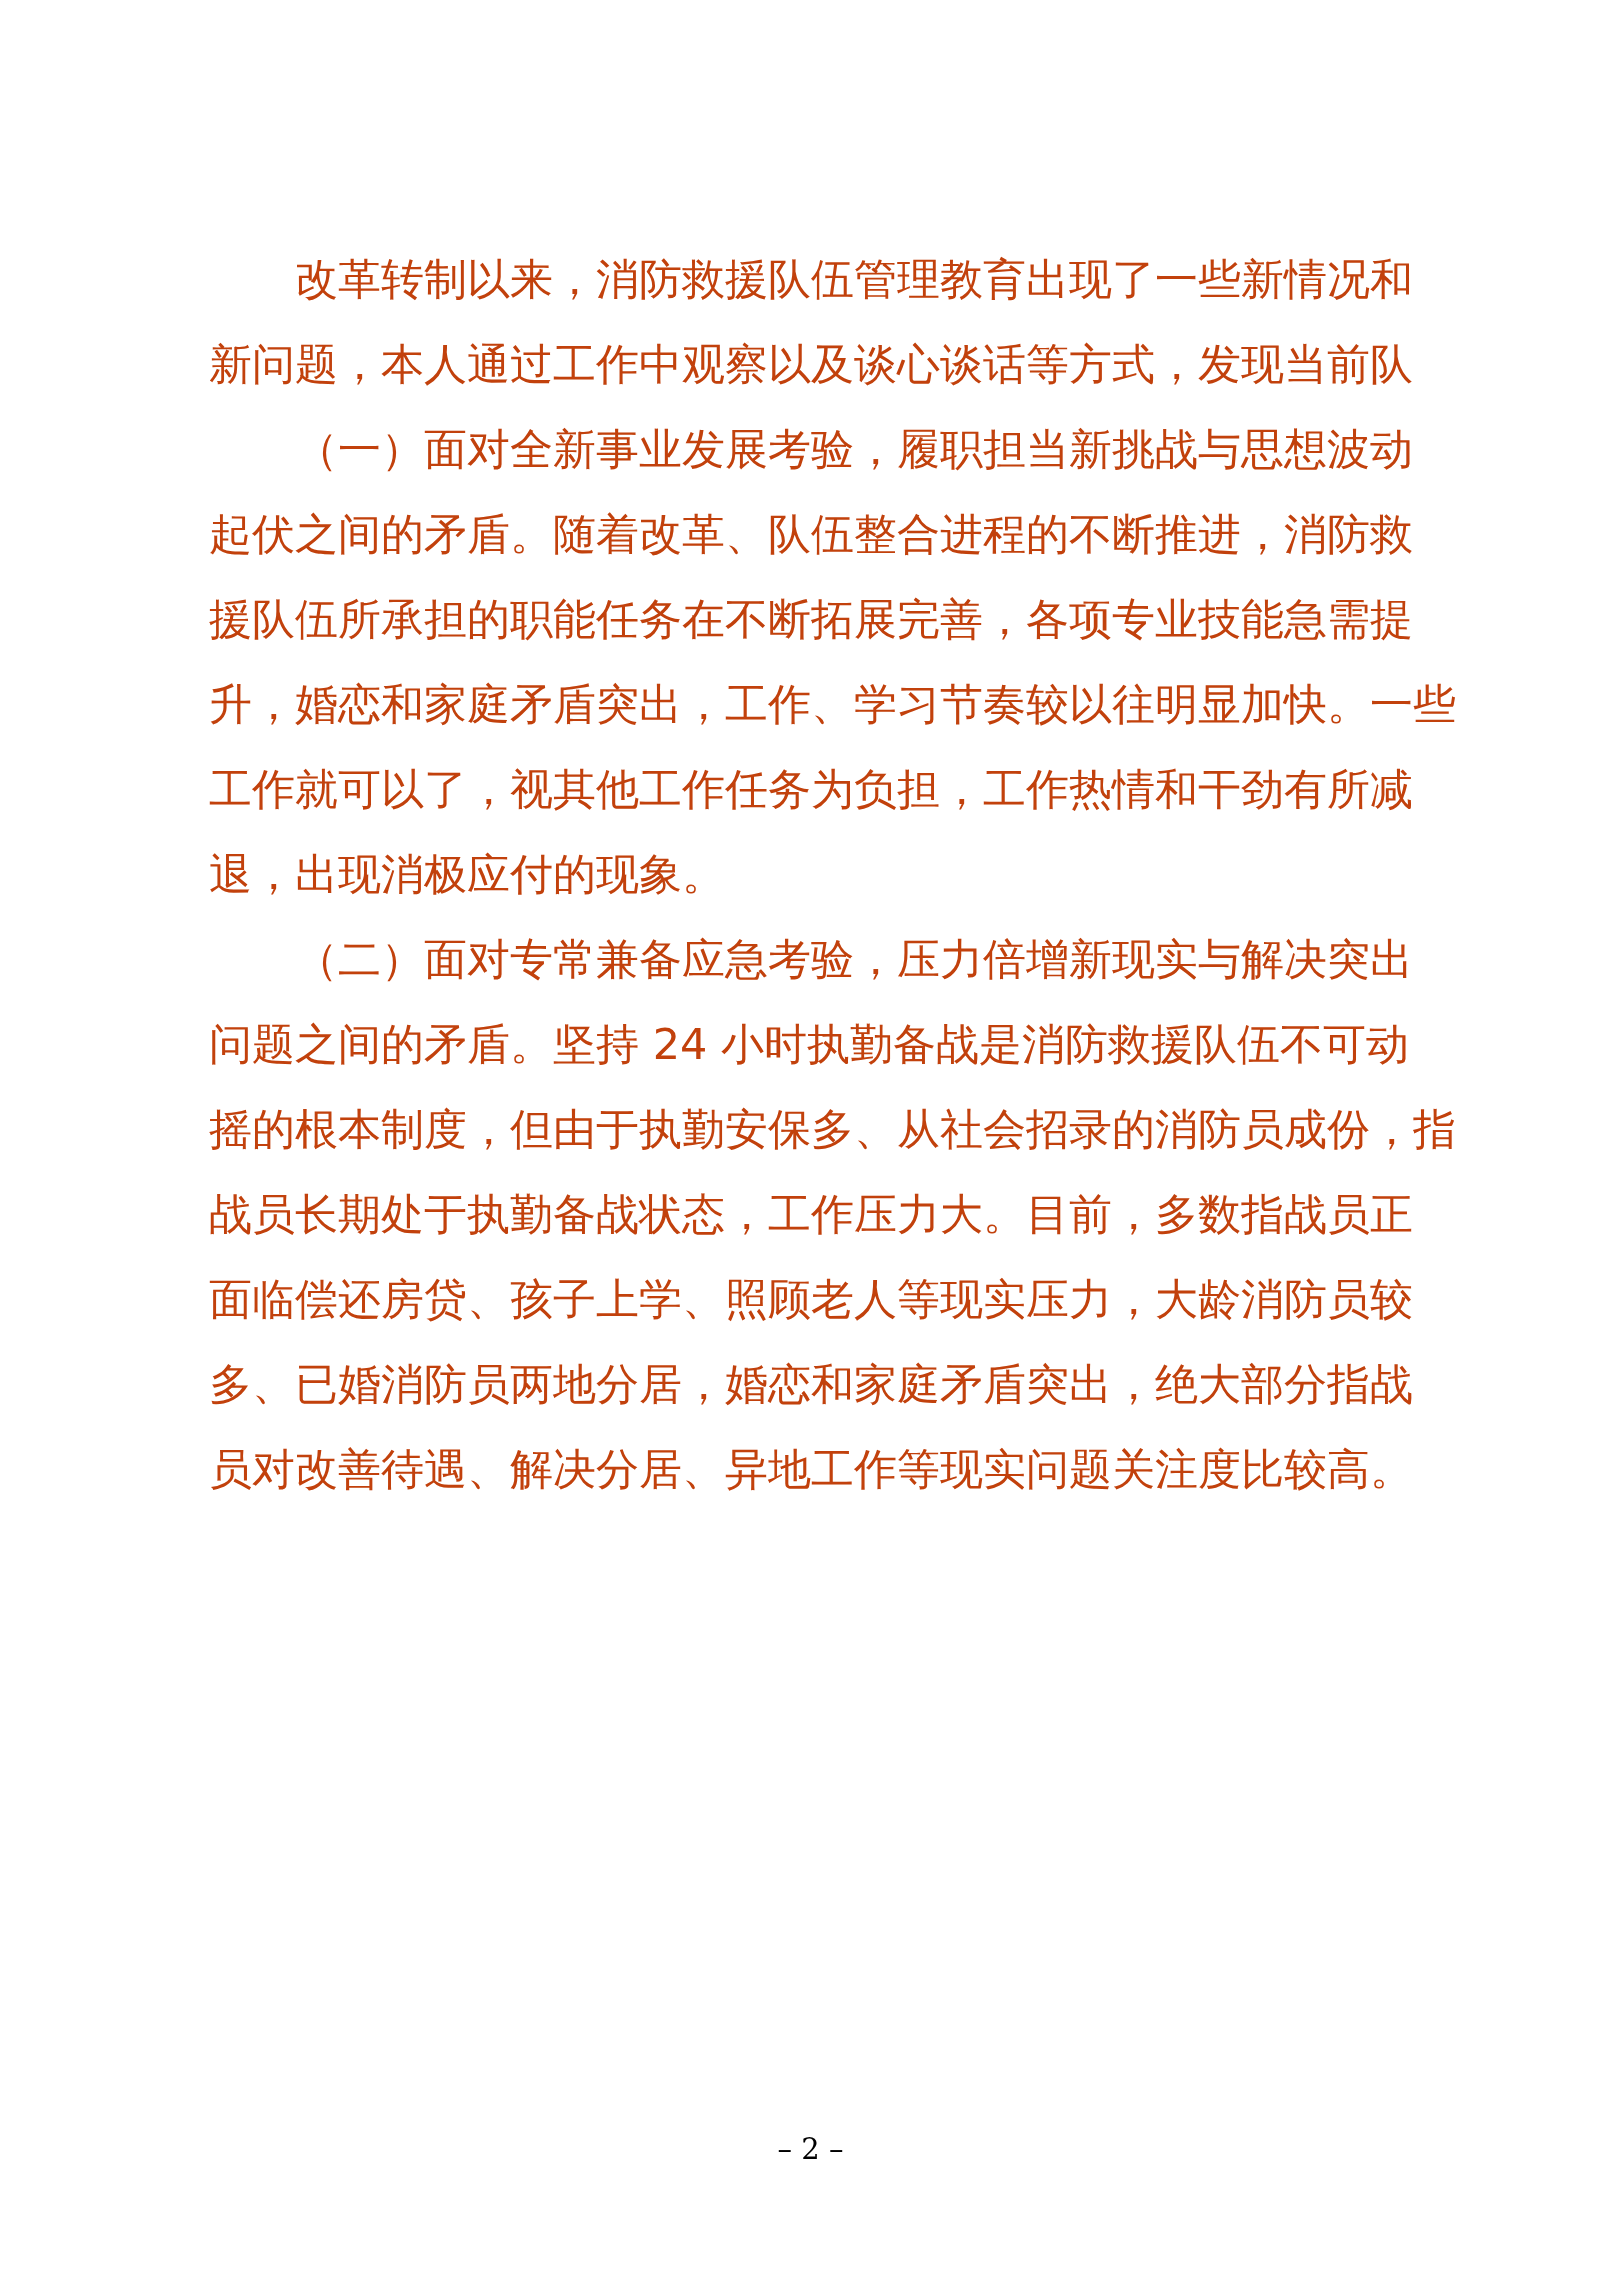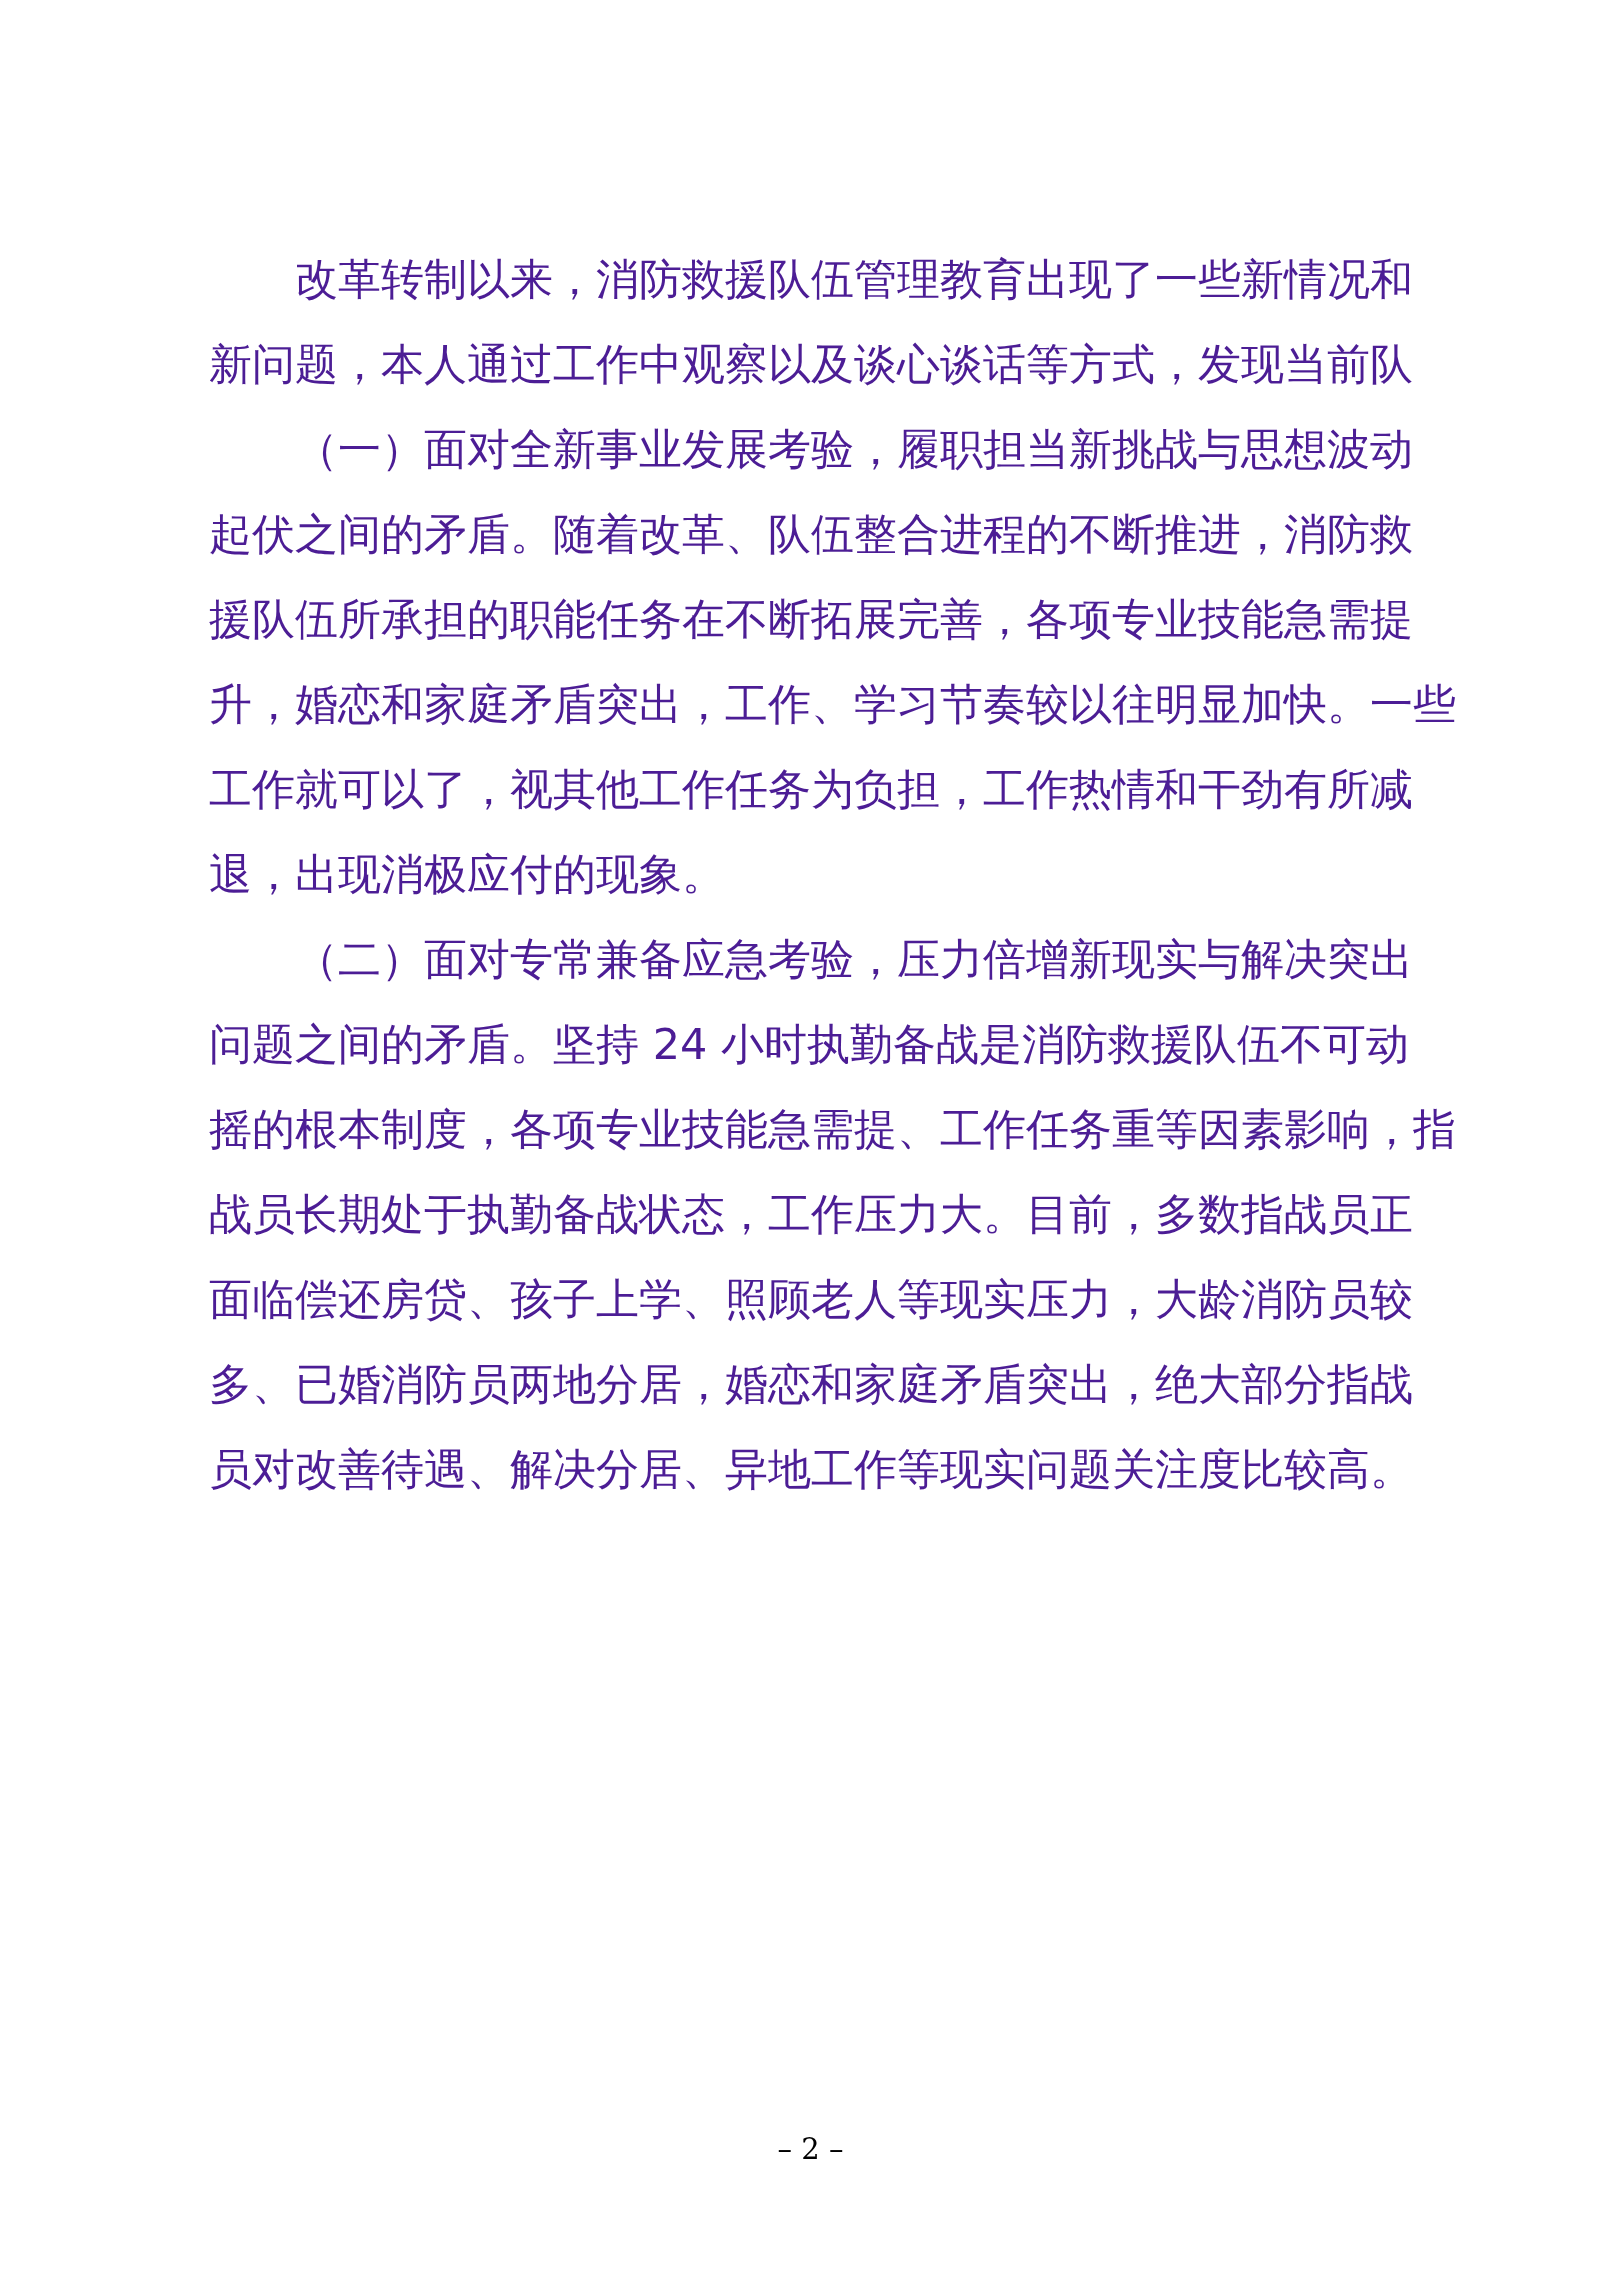--- a/index.html
+++ b/index.html
@@ -1,21 +1,21 @@
 <!DOCTYPE html>
 <html><head>
 <meta charset="utf-8">
 <style>
   html, body { margin: 0; padding: 0; background: #ffffff; }
   body { width: 1621px; height: 2293px; position: relative; overflow: hidden; }
   .page { position: absolute; left: 0; top: 0; width: 1621px; height: 2293px; background: #fff; }
   .text-block {
     position: absolute; left: 209px; top: 237px; width: 1215px;
     font-family: "DejaVu Sans", "Liberation Sans", sans-serif;
-    font-size: 43px; color: #4c1d95;
+    font-size: 43px; color: #c2410c;
   }
   .line {
     height: 85px; line-height: 85px; white-space: nowrap;
     letter-spacing: 0px;
   }
   .line.indent { padding-left: 86px; }
   .page-number {
     position: absolute; left: 0; width: 1621px; top: 2133px; text-align: center;
     font-family: "DejaVu Serif", "Liberation Serif", serif;
     font-size: 29px; color: #000; line-height: 33px;
@@ -34,21 +34,21 @@
       <div class="line indent">（一）面对全新事业发展考验，履职担当新挑战与思想波动</div>
       <div class="line">起伏之间的矛盾。随着改革、队伍整合进程的不断推进，消防救</div>
       <div class="line">援队伍所承担的职能任务在不断拓展完善，各项专业技能急需提</div>
       <div class="line">升，婚恋和家庭矛盾突出，工作、学习节奏较以往明显加快。一些</div>
       <div class="line">工作就可以了，视其他工作任务为负担，工作热情和干劲有所减</div>
       <div class="line">退，出现消极应付的现象。</div>
     </div>
     <div>
       <div class="line indent">（二）面对专常兼备应急考验，压力倍增新现实与解决突出</div>
       <div class="line">问题之间的矛盾。坚持 24 小时执勤备战是消防救援队伍不可动</div>
-      <div class="line">摇的根本制度，各项专业技能急需提、工作任务重等因素影响，指</div>
+      <div class="line">摇的根本制度，但由于执勤安保多、从社会招录的消防员成份，指</div>
       <div class="line">战员长期处于执勤备战状态，工作压力大。目前，多数指战员正</div>
       <div class="line">面临偿还房贷、孩子上学、照顾老人等现实压力，大龄消防员较</div>
       <div class="line">多、已婚消防员两地分居，婚恋和家庭矛盾突出，绝大部分指战</div>
       <div class="line">员对改善待遇、解决分居、异地工作等现实问题关注度比较高。</div>
     </div>
   </div>
   <div class="page-number">– 2 –</div>
 </div>
 
 

